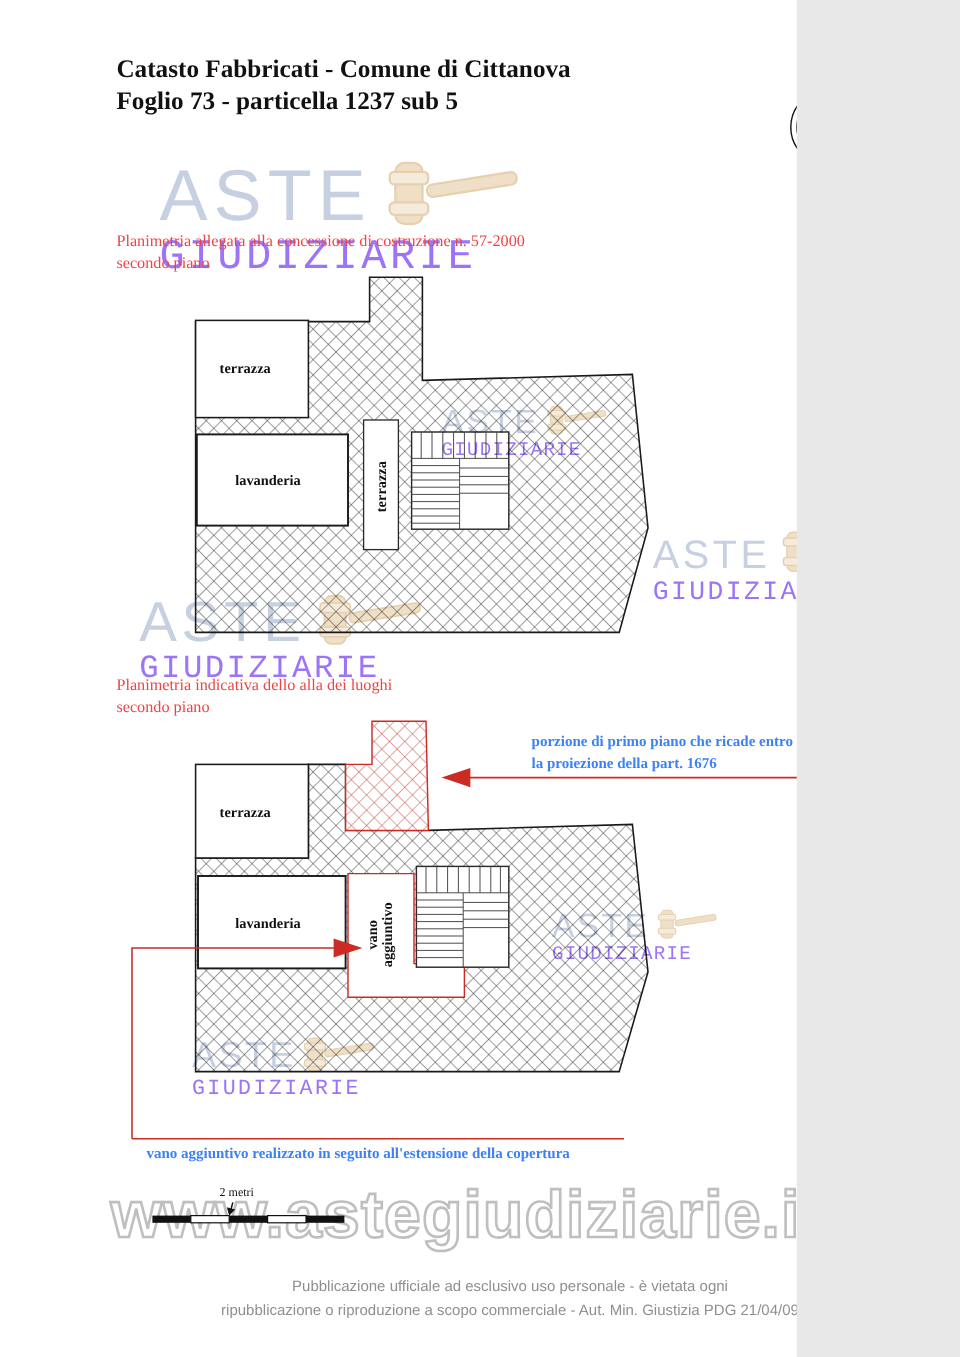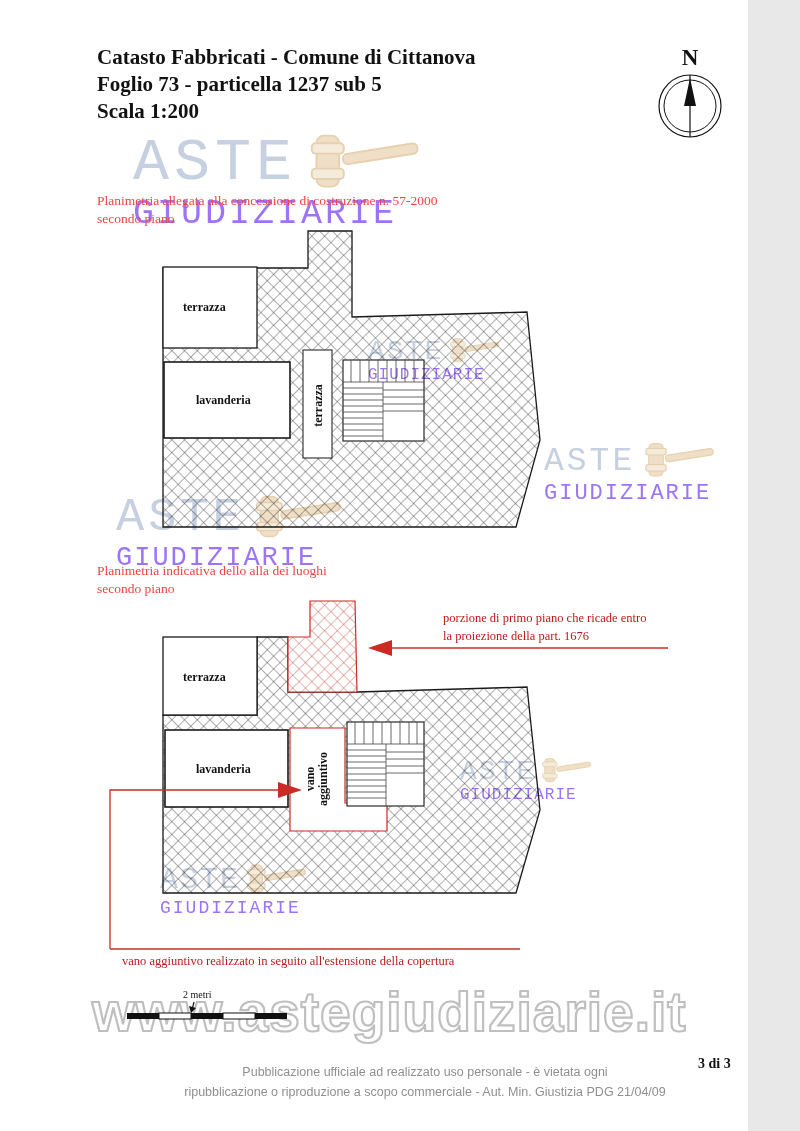--- a/index.html
+++ b/index.html
@@ -1,33 +1,33 @@
 <!DOCTYPE html>
 <html><head>
 <meta charset="utf-8">
 <style>
   html,body{margin:0;padding:0;background:#e8e8e8;}
-  #page{position:relative;width:748px;height:1131px;background:#ffffff;overflow:hidden;
+  #page{position:relative;width:664px;height:1131px;background:#ffffff;overflow:hidden;
         font-family:"Liberation Serif", serif;}
   .abs{position:absolute;}
   
   #title{left:97px;top:44px;font-size:21px;font-weight:700;line-height:27px;color:#111;z-index:4;}
   .plan-heading{font-size:13.5px;font-weight:400;line-height:18px;color:#ef4444;z-index:4;}
   #plan1-heading{left:97px;top:192px;}
   #plan2-heading{left:97px;top:562px;}
   .room-label{font-size:12px;font-weight:700;color:#111;z-index:4;white-space:nowrap;}
   .room-label.vert{transform:rotate(-90deg);transform-origin:center;text-align:center;}
-  .annot{font-size:12.5px;font-weight:400;color:#b91c1c;line-height:18px;z-index:4;white-space:nowrap;}
+  .annot{font-size:12.5px;font-weight:700;color:#3b82f6;line-height:18px;z-index:4;white-space:nowrap;}
   #footer{left:105px;top:1062px;width:640px;text-align:center;z-index:4;
           font-family:"Liberation Sans",sans-serif;font-size:12.5px;color:#8f8f8f;line-height:20px;}
   #page-number{left:698px;top:1056px;font-size:14px;font-weight:700;color:#111;z-index:4;}
   #scale-label{left:183px;top:989px;font-size:10px;font-weight:400;color:#111;z-index:6;}
   
   .wm{z-index:2;mix-blend-mode:multiply;opacity:.85;font-family:"Liberation Sans",sans-serif;color:#bcc8dc;}
-  .wm .row{display:flex;align-items:center;font-family:Liberation Mono, monospace;}
+  .wm .row{display:flex;align-items:center;}
   .wm .giud{color:#8b5cf6;font-family:Liberation Mono, monospace;}
   .wm-xl .aste{font-size:60px;letter-spacing:5px;line-height:56px;}
   .wm-xl .giud{font-size:35px;letter-spacing:3px;line-height:36px;}
   .wm-xl .gavel{width:125px;height:66px;margin-left:6px;}
   .wm-lg .aste{font-size:47px;letter-spacing:4px;line-height:46px;}
   .wm-lg .giud{font-size:27px;letter-spacing:2px;line-height:28px;}
   .wm-lg .gavel{width:98px;height:52px;margin-left:5px;}
   .wm-md .aste{font-size:33px;letter-spacing:3px;line-height:33px;}
   .wm-md .giud{font-size:22px;letter-spacing:2px;line-height:23px;}
   .wm-md .gavel{width:80px;height:42px;margin-left:5px;}
@@ -119,21 +119,20 @@
       <rect x="223" y="1013" width="32" height="6" fill="#fff" stroke="#111" stroke-width="1"></rect>
       <rect x="255" y="1013" width="32" height="6" fill="#111"></rect>
       <line x1="194" y1="1002" x2="192" y2="1010" stroke="#111" stroke-width="1.2"></line>
       <polygon points="191,1013 189,1006 196,1008" fill="#111"></polygon>
     </g>
   </svg>
 
   <div class="abs" id="title">
     <div>Catasto Fabbricati - Comune di Cittanova</div>
     <div>Foglio 73 - particella 1237 sub 5</div>
-    <div>Scala 1:200</div>
   </div>
 
   <div class="abs" id="compass">
     <div id="north-label">N</div>
     <svg width="72" height="72" viewBox="0 0 72 72">
       <circle cx="36" cy="36" r="31" fill="none" stroke="#111" stroke-width="1.2"></circle>
       <circle cx="36" cy="36" r="26" fill="none" stroke="#111" stroke-width="1"></circle>
       <line x1="36" y1="5" x2="36" y2="67" stroke="#111" stroke-width="1.2"></line>
       <polygon points="36,8 30,36 42,36" fill="#111"></polygon>
     </svg>
@@ -252,21 +251,21 @@
         </g>
       </svg>
     </div>
     <div class="giud">GIUDIZIARIE</div>
   </div>
 
   <div class="abs" id="url-watermark">www.astegiudiziarie.it</div>
   <div class="abs" id="scale-label">2 metri</div>
 
   <div class="abs" id="footer">
-    <div>Pubblicazione ufficiale ad realizzato uso personale - è vietata ogni</div>
+    <div>Pubblicazione ufficiale ad esclusivo uso personale - è vietata ogni</div>
     <div>ripubblicazione o riproduzione a scopo commerciale - Aut. Min. Giustizia PDG 21/04/09</div>
   </div>
   <div class="abs" id="page-number">3 di 3</div>
 
   <div class="abs" id="signature-text">Firmato Da: ZINNATO ANTONIO Emesso Da: ARUBAPEC S.P.A. NG CA 3 Serial#: 6d5eca1967ca26f387e57822b2b8bf6a</div>
 
   <svg class="abs" id="seal" width="42" height="58" viewBox="0 0 42 58">
     <polygon points="12,28 4,54 12,49 17,56 22,34" fill="#a9a9a9" stroke="#8a8a8a" stroke-width="1"></polygon>
     <polygon points="30,28 38,54 30,49 25,56 20,34" fill="#a9a9a9" stroke="#8a8a8a" stroke-width="1"></polygon>
     <circle cx="21" cy="20" r="15" fill="#b5b5b5" stroke="#8a8a8a" stroke-width="2.5" stroke-dasharray="3 2"></circle>

